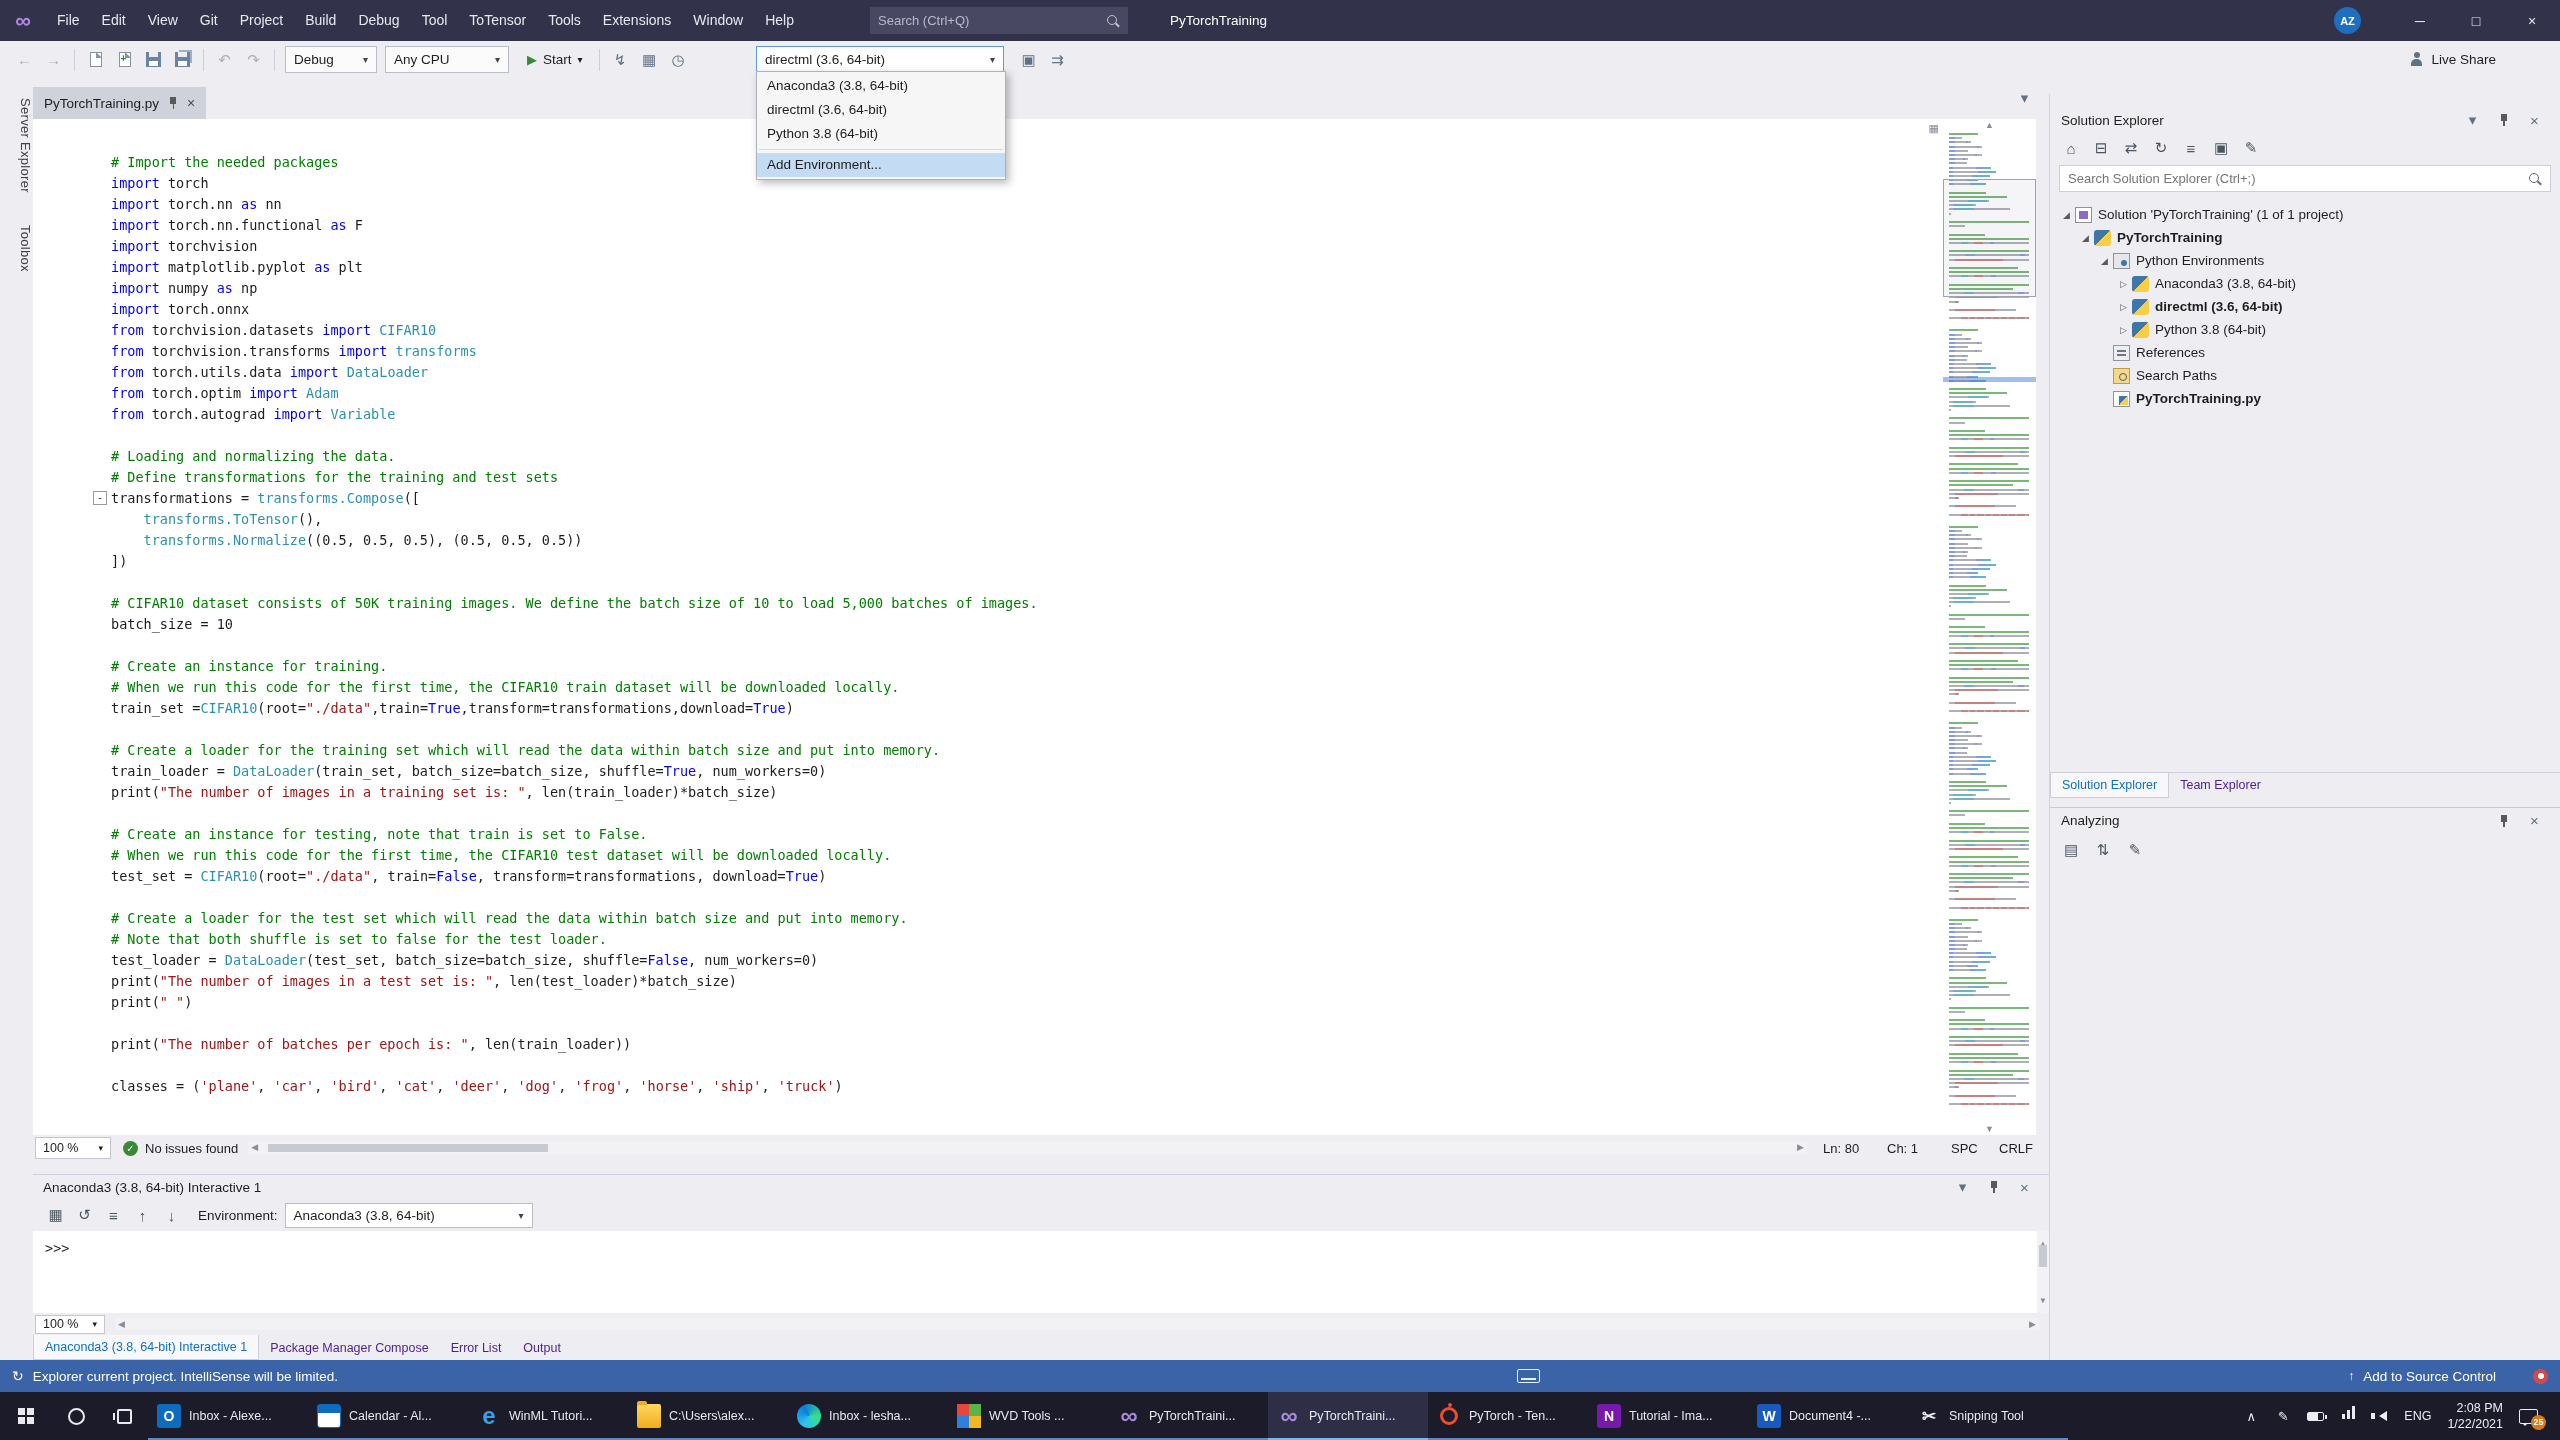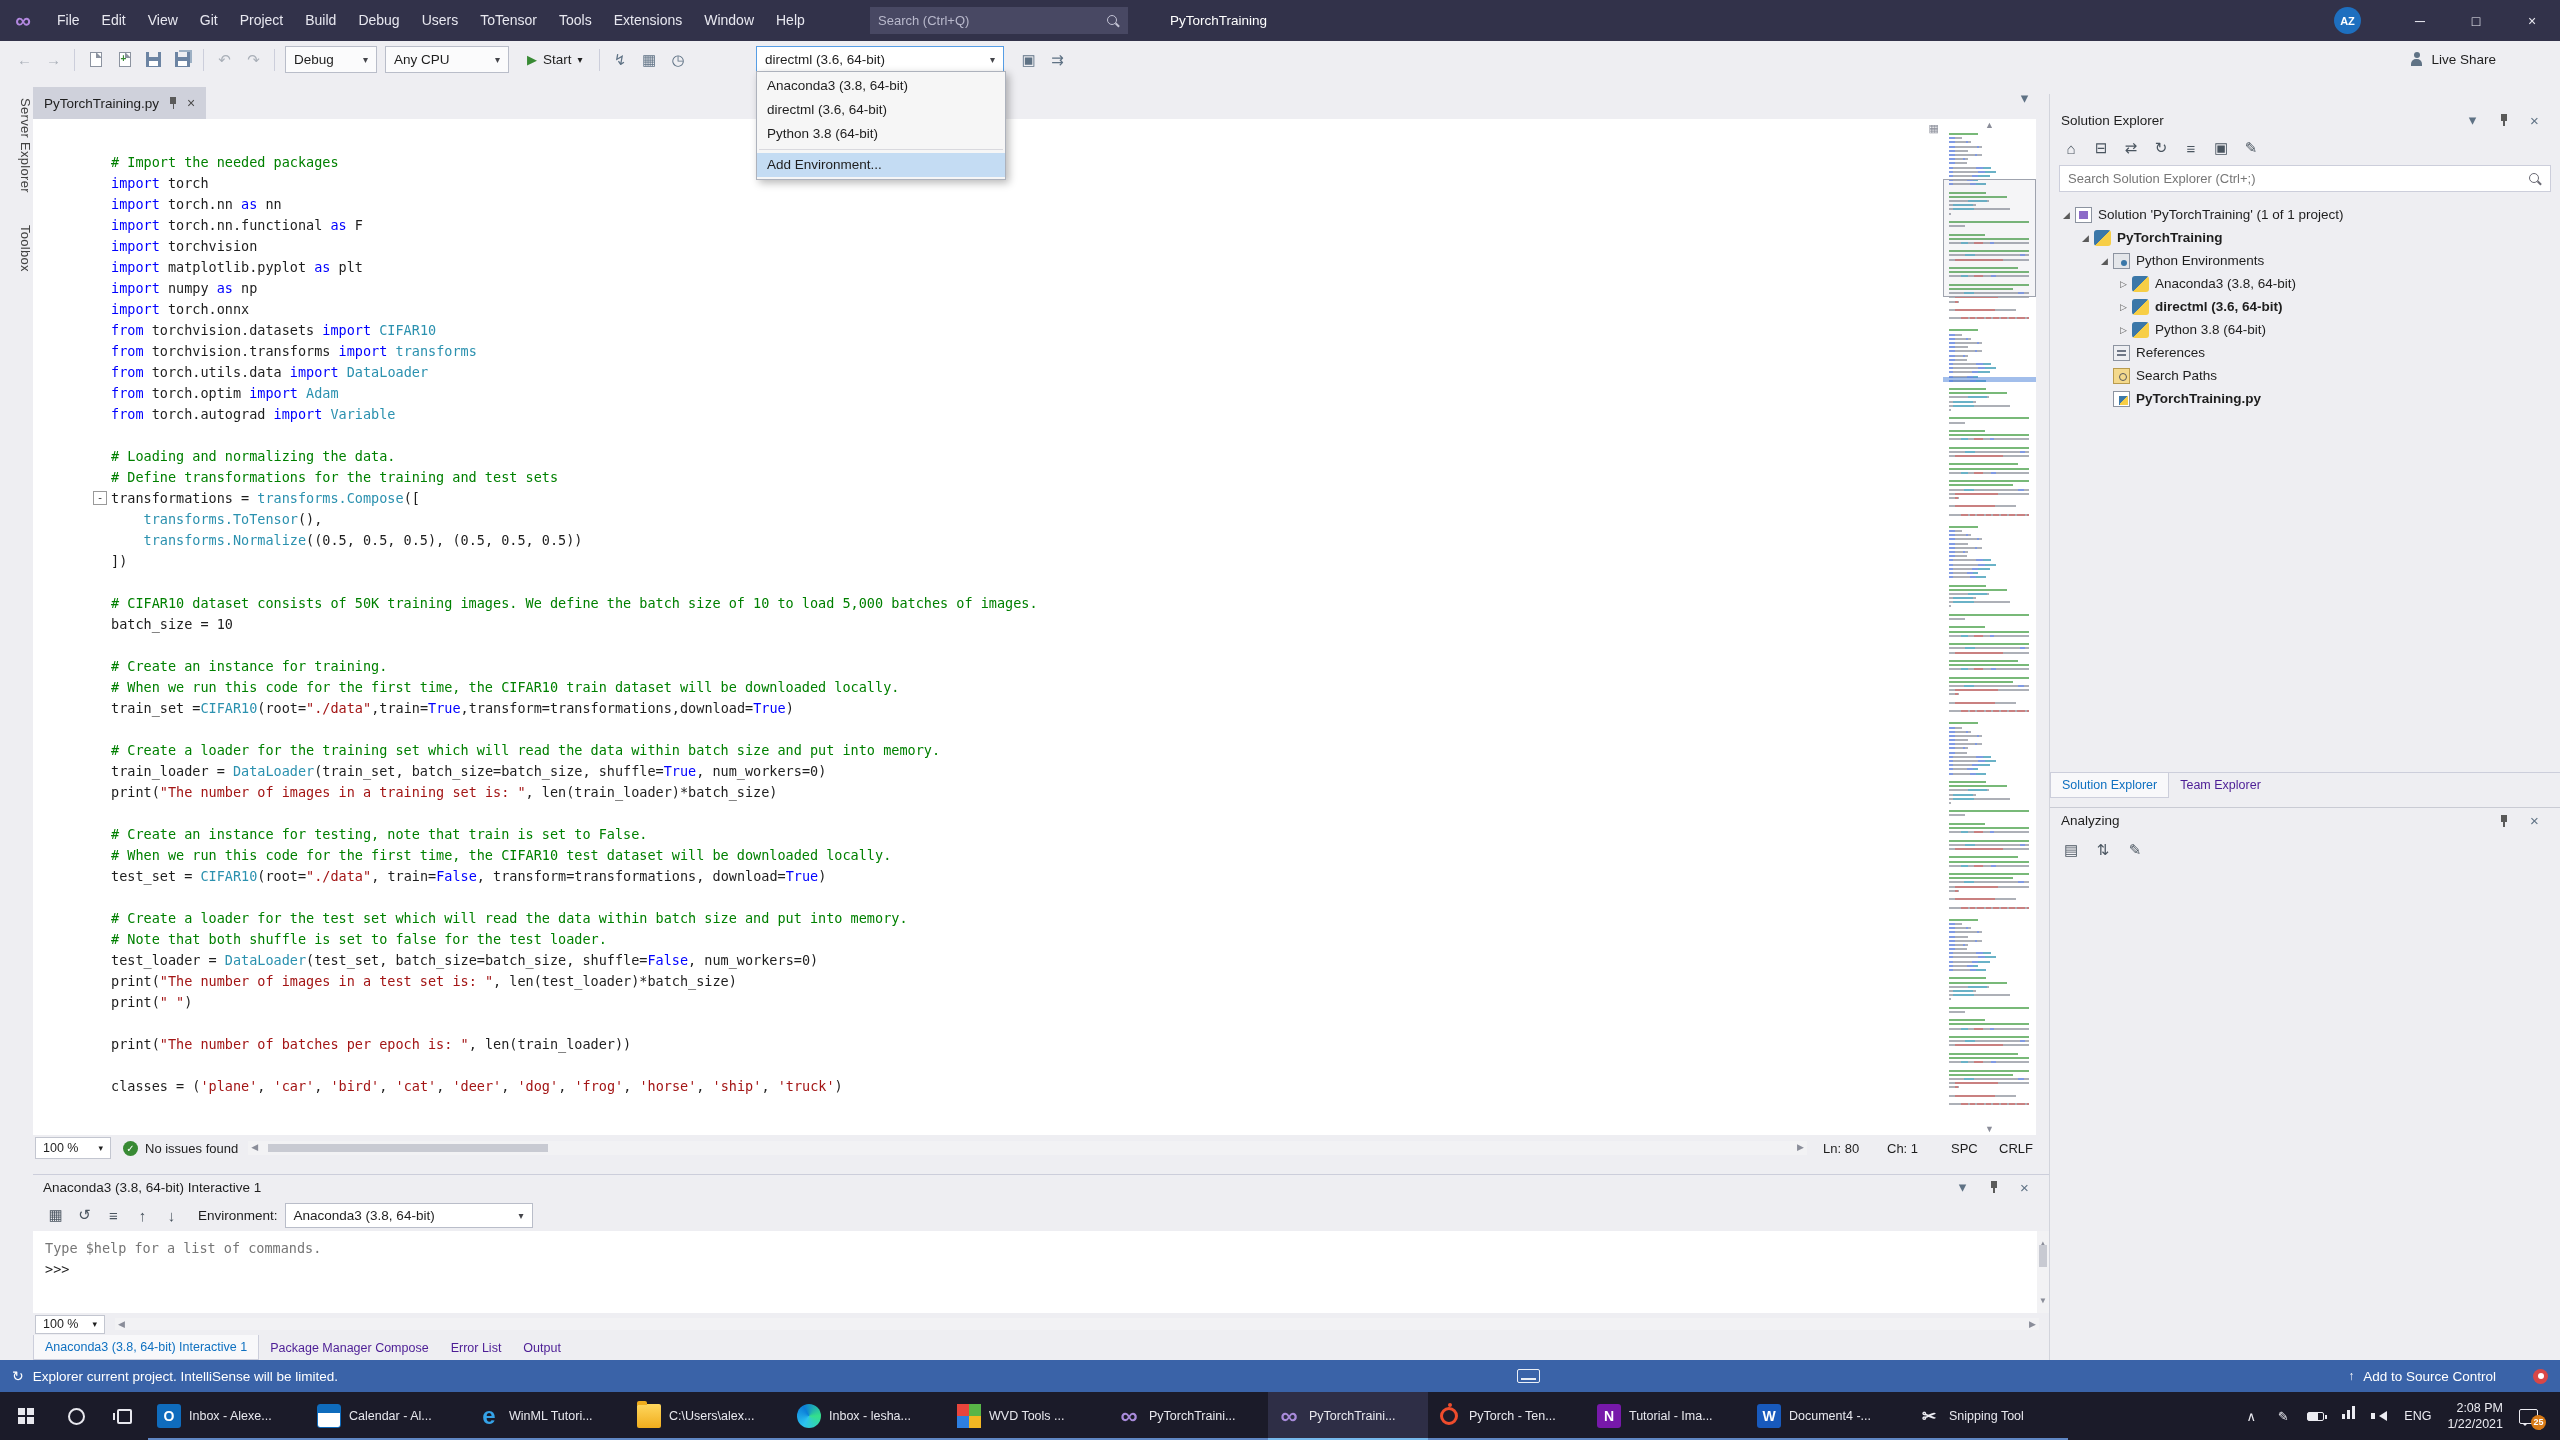--- a/index.html
+++ b/index.html
@@ -200,21 +200,21 @@
 <div class="titlebar">
   <span class="vs-logo">∞</span>
   <div id="menus" style="display:flex;">
       <div class="menu-item">File</div>
       <div class="menu-item">Edit</div>
       <div class="menu-item">View</div>
       <div class="menu-item">Git</div>
       <div class="menu-item">Project</div>
       <div class="menu-item">Build</div>
       <div class="menu-item">Debug</div>
-      <div class="menu-item">Users</div>
+      <div class="menu-item">Tool</div>
       <div class="menu-item">ToTensor</div>
       <div class="menu-item">Tools</div>
       <div class="menu-item">Extensions</div>
       <div class="menu-item">Window</div>
       <div class="menu-item">Help</div>
     </div>
   <div class="tb-search">
     <input placeholder="Search (Ctrl+Q)" style="">
     <i class="ic-search"></i>
   </div>
@@ -1377,21 +1377,20 @@
         <span>Anaconda3 (3.8, 64-bit)</span>
           <span class="caret">▾</span>
       </div>
     </div>
     <div class="iw-content" id="iw-content">
       <div class="iw-scroll">
         <span class="sa" style="top:2px;">▲</span>
         <div class="thumb"></div>
         <span class="sa" style="bottom:2px;">▼</span>
       </div>
-        <div class="iw-line"><span class="iw-g">Type $help for a list of commands.</span></div>
         <div class="iw-line"><span class="iw-p">&gt;&gt;&gt; </span></div>
       </div>
     <div class="iw-zoom">
       <div class="zoom-combo">
         <span>100 %</span>
           <span class="caret">▾</span>
       </div>
       <div class="hscroll" style="height:12px;">
         <span class="hl">◀</span>
         <span class="hr">▶</span>

